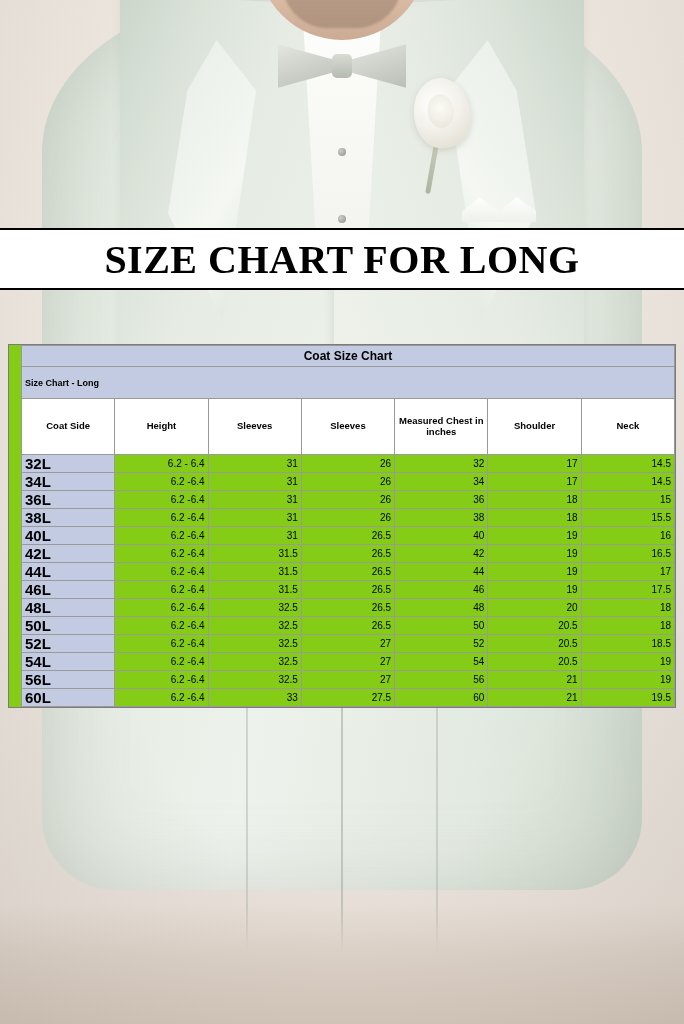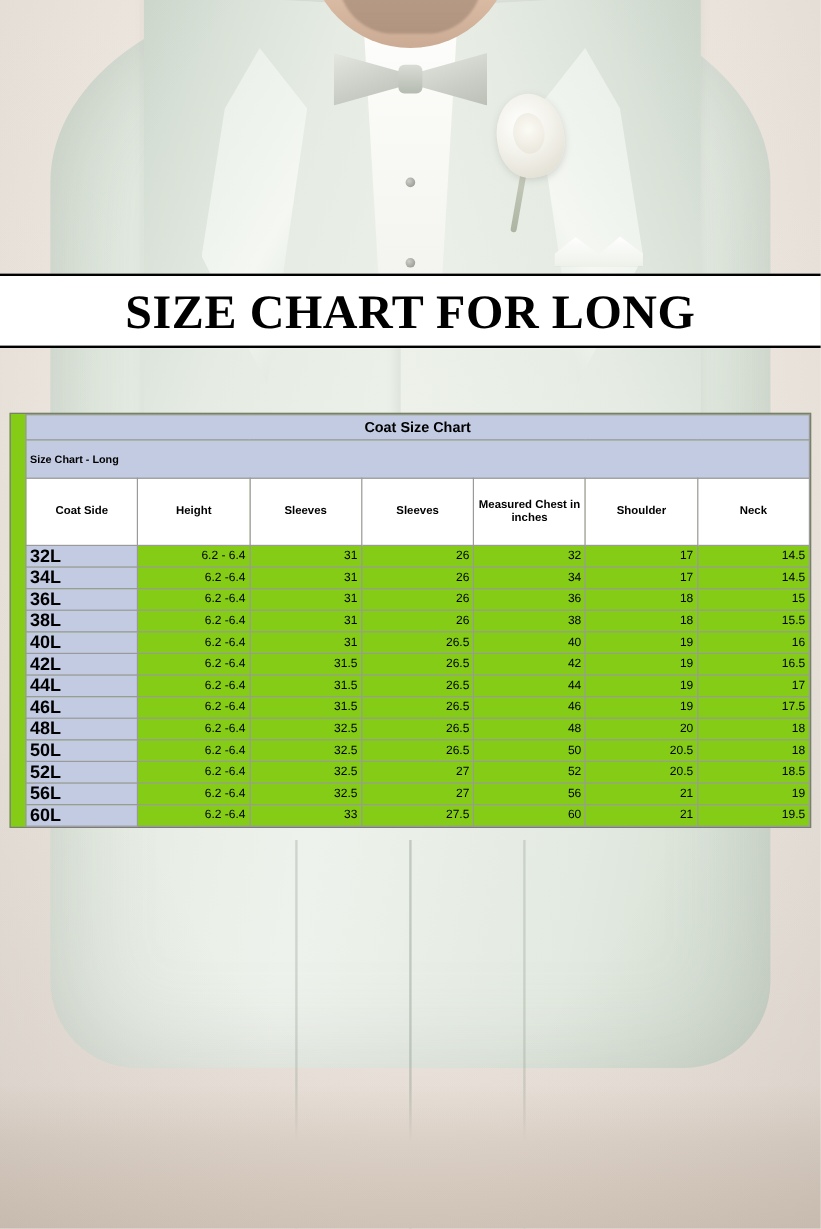--- a/index.html
+++ b/index.html
@@ -437,20 +437,29 @@
         <tr>
           <td class="sizecol">52L</td>
           <td class="height">6.2 -6.4</td>
           <td class="num">32.5</td>
           <td class="num">27</td>
           <td class="num">52</td>
           <td class="num">20.5</td>
           <td class="num">18.5</td>
         </tr>
         <tr>
+          <td class="sizecol">54L</td>
+          <td class="height">6.2 -6.4</td>
+          <td class="num">32.5</td>
+          <td class="num">27</td>
+          <td class="num">54</td>
+          <td class="num">20.5</td>
+          <td class="num">19</td>
+        </tr>
+        <tr>
           <td class="sizecol">56L</td>
           <td class="height">6.2 -6.4</td>
           <td class="num">32.5</td>
           <td class="num">27</td>
           <td class="num">56</td>
           <td class="num">21</td>
           <td class="num">19</td>
         </tr>
         <tr>
           <td class="sizecol">60L</td>

